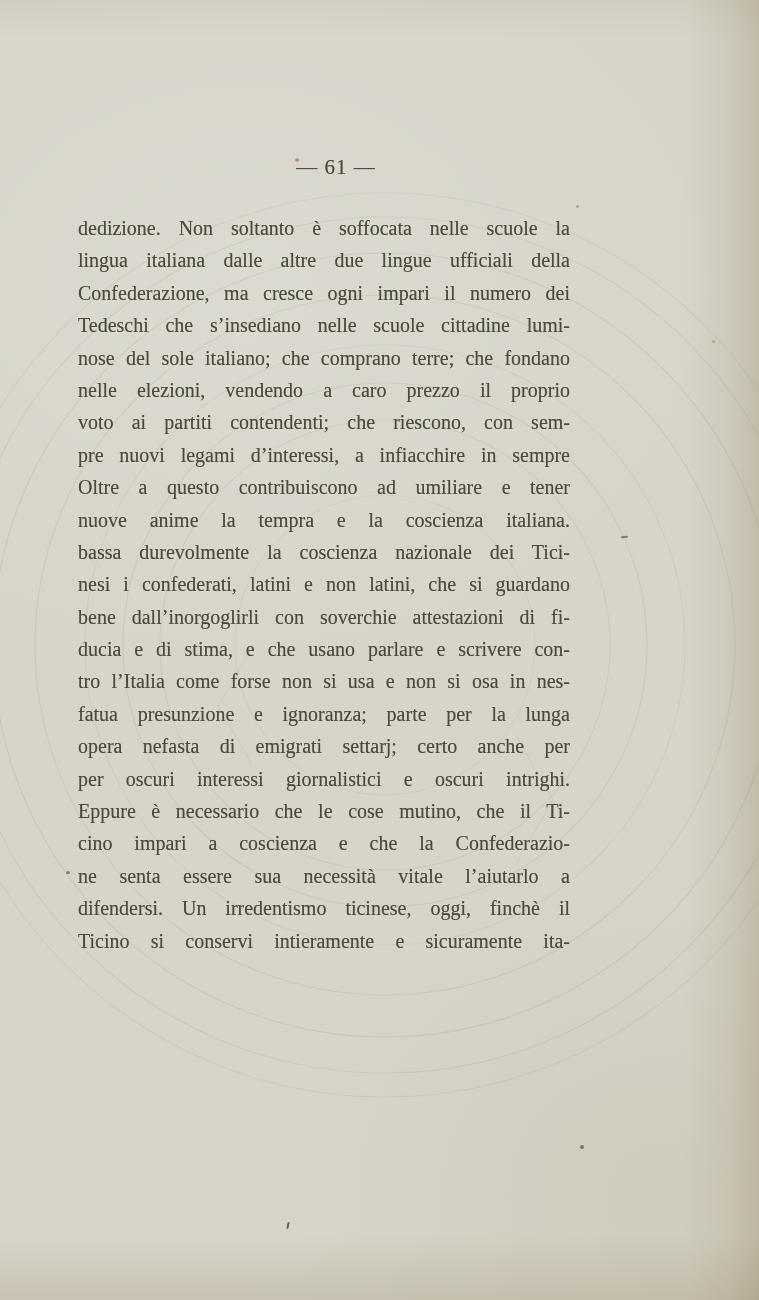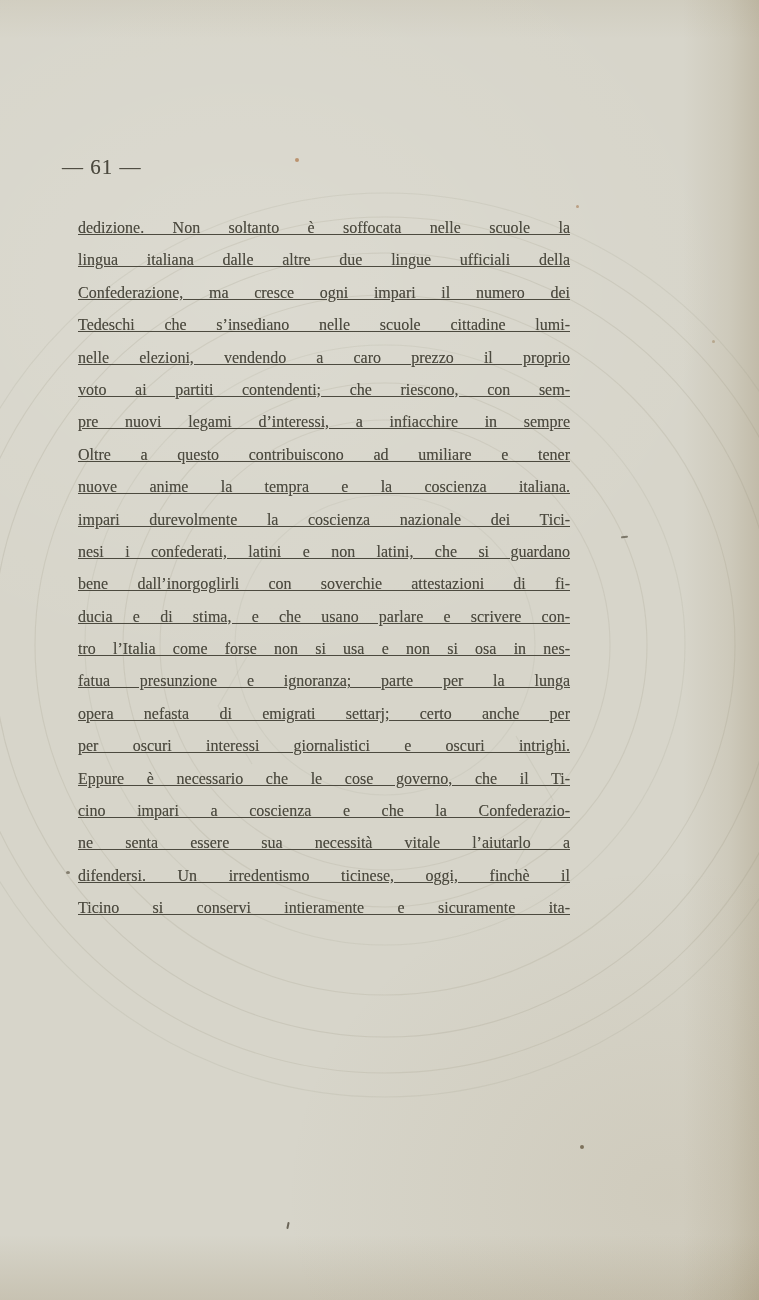--- a/index.html
+++ b/index.html
@@ -23,39 +23,39 @@
 
   
   .stamp-svg {
     position: absolute;
     left: 0; top: 0;
     pointer-events: none;
   }
 
   .page-header {
     position: absolute;
-    left: 62px;
+    left: 90px;
     top: 155px;
     width: 492px;
+    text-align: center;
     font-size: 21px;
     letter-spacing: 1px;
     color: var(--ink, #4c4a3f);
     text-shadow: 0 0 0.5px rgba(76,74,63,0.55);
   }
 
   .text-block {
     position: absolute;
     left: 78px;
     top: 212px;
     width: 492px;
     color: var(--ink, #4c4a3f);
-    font-size: 16px;
+    font-size: 20px;
     line-height: 32.4px;
     text-shadow: 0 0 0.5px rgba(76,74,63,0.5);
-    text-decoration: underline;
   }
   .text-line {
     text-align: justify;
     text-align-last: justify;
     height: 32.4px;
     white-space: normal;
   }
 
   
   .speck { position: absolute; border-radius: 50%; pointer-events: none; }
@@ -87,34 +87,35 @@
     </g>
   </svg>
 
   <div class="page-header">— 61 —</div>
 
   <div class="text-block">
     <div class="text-line">dedizione. Non soltanto è soffocata nelle scuole la</div>
     <div class="text-line">lingua italiana dalle altre due lingue ufficiali della</div>
     <div class="text-line">Confederazione, ma cresce ogni impari il numero dei</div>
     <div class="text-line">Tedeschi che s’insediano nelle scuole cittadine lumi-</div>
+    <div class="text-line">nose del sole italiano; che comprano terre; che fondano</div>
     <div class="text-line">nelle elezioni, vendendo a caro prezzo il proprio</div>
     <div class="text-line">voto ai partiti contendenti; che riescono, con sem-</div>
     <div class="text-line">pre nuovi legami d’interessi, a infiacchire in sempre</div>
     <div class="text-line">Oltre a questo contribuiscono ad umiliare e tener</div>
     <div class="text-line">nuove anime la tempra e la coscienza italiana.</div>
-    <div class="text-line">impari durevolmente la coscienza nazionale dei Tici-</div>
+    <div class="text-line">bassa durevolmente la coscienza nazionale dei Tici-</div>
     <div class="text-line">nesi i confederati, latini e non latini, che si guardano</div>
     <div class="text-line">bene dall’inorgoglirli con soverchie attestazioni di fi-</div>
     <div class="text-line">ducia e di stima, e che usano parlare e scrivere con-</div>
     <div class="text-line">tro l’Italia come forse non si usa e non si osa in nes-</div>
     <div class="text-line">fatua presunzione e ignoranza; parte per la lunga</div>
     <div class="text-line">opera nefasta di emigrati settarj; certo anche per</div>
     <div class="text-line">per oscuri interessi giornalistici e oscuri intrighi.</div>
-    <div class="text-line">Eppure è necessario che le cose governo, che il Ti-</div>
+    <div class="text-line">Eppure è necessario che le cose mutino, che il Ti-</div>
     <div class="text-line">cino impari a coscienza e che la Confederazio-</div>
     <div class="text-line">ne senta essere sua necessità vitale l’aiutarlo a</div>
     <div class="text-line">difendersi. Un irredentismo ticinese, oggi, finchè il</div>
     <div class="text-line">Ticino si conservi intieramente e sicuramente ita-</div>
   </div>
 
   <div class="speck speck-rust-1"></div>
   <div class="speck speck-rust-2"></div>
   <div class="speck speck-dash"></div>
   <div class="speck speck-dot-margin"></div>

